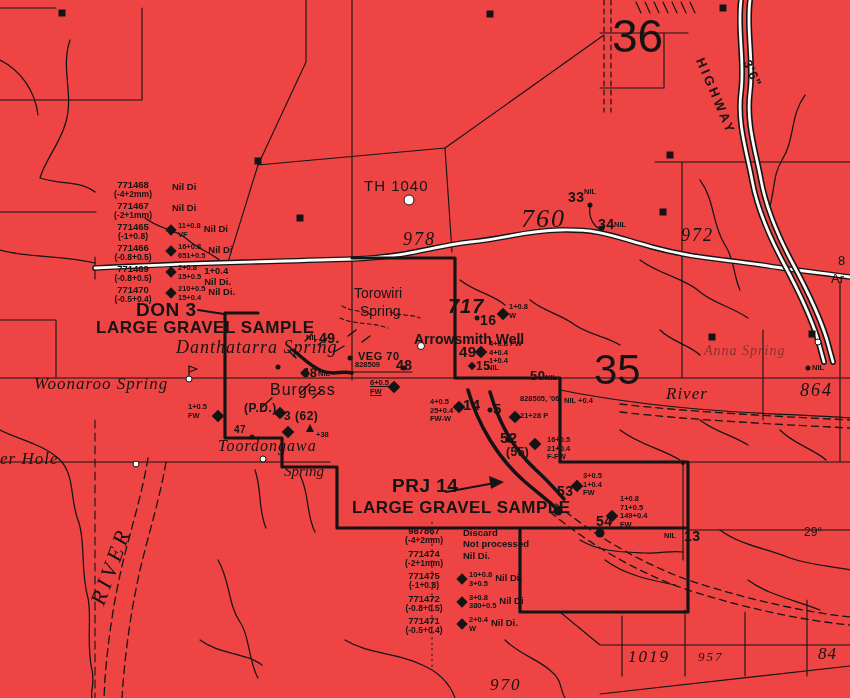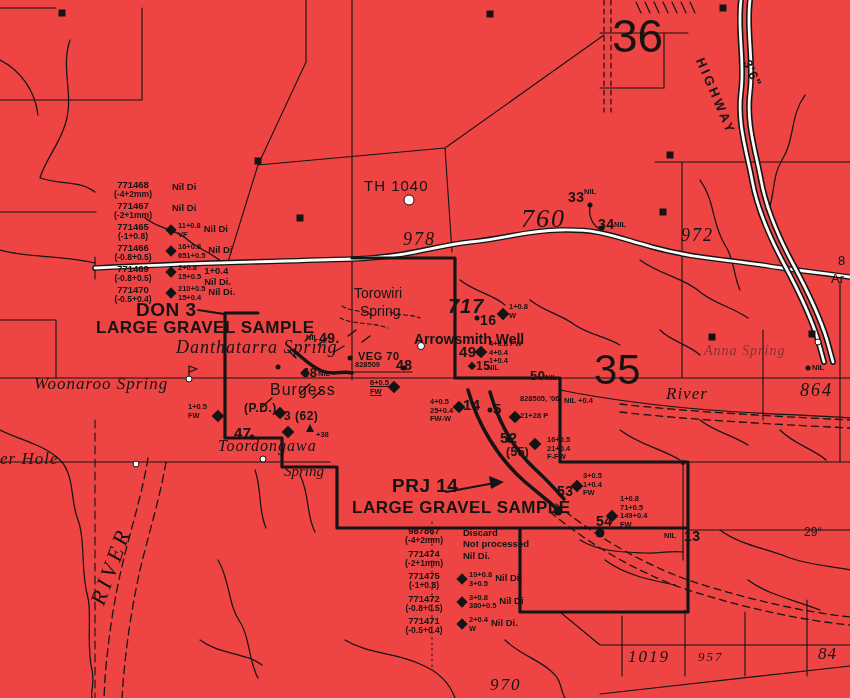--- a/index.html
+++ b/index.html
@@ -149,21 +149,21 @@
       <span class="lbl tiny" style="left: 583px; top: 472px;">3+0.5
 1+0.4
 FW</span>
       <span class="lbl hand" style="left: 596px; top: 514px; font-size: 14px;">54</span>
       <span class="lbl tiny" style="left: 620px; top: 495px;">1+0.8
 71+0.5
 149+0.4
 FW</span>
       <span class="lbl tiny" style="left: 664px; top: 532px;">NIL</span>
       <span class="lbl hand" style="left: 684px; top: 529px; font-size: 14px;">13</span>
-      <span class="lbl hand" style="left: 234px; top: 425px; font-size: 15px;">47</span>
+      <span class="lbl hand" style="left: 234px; top: 425px; font-size: 10px;">47</span>
       <span class="lbl hand" style="left: 244px; top: 402px; font-size: 12px;">(P.D.)</span>
       <span class="lbl hand" style="left: 284px; top: 410px; font-size: 12px;">3 (62)</span>
       <span class="lbl tiny" style="left: 188px; top: 403px;">1+0.5
 FW</span>
       <span class="lbl tiny" style="left: 316px; top: 423px; margin-top: 8px;">+38</span>
     </div>
 
   <div class="layer">
 
   <span class="mk diamond" style="left: 394px; top: 387px;"></span>

